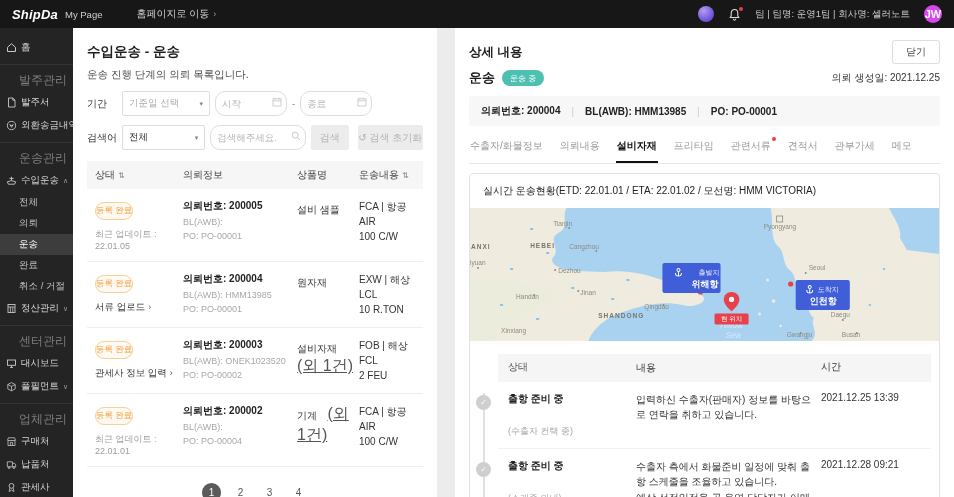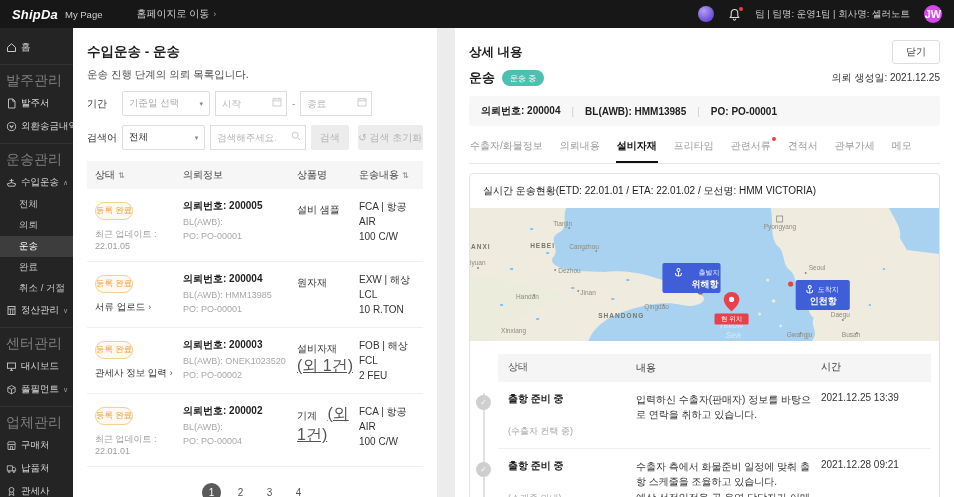--- a/index.html
+++ b/index.html
@@ -25,36 +25,36 @@
 
   
   .layout { display:flex; height:469px; flex:none; }
 
   
   .sidebar { width:73px; min-width:73px; background:#242424; color:#d6d6d6; padding-top:8px;
     font-size:9.5px; overflow:hidden; }
   .s-item { display:flex; align-items:center; gap:4px; padding:5px 6px; cursor:pointer; white-space:nowrap; }
   .s-item svg { flex:none; }
   .s-caret { margin-left:auto; font-size:7px; color:#9b9b9b; }
-  .s-label { font-size:14px; color:#7e7e7e; padding:7px 6px 2px; margin-top:5px; border-top:1px solid #343434; white-space:nowrap; }
+  .s-label { font-size:12px; color:#7e7e7e; padding:7px 6px 2px; margin-top:5px; border-top:1px solid #343434; white-space:nowrap;text-align:right; }
   .s-sub { padding:4px 6px 4px 19px; color:#c2c2c2; cursor:pointer; white-space:nowrap; }
   .s-sub.active { background:#3d3d3d; color:#fff; }
 
   
   .list-panel { width:364px; min-width:364px; background:#fff; padding:15px 14px 16px; align-self:flex-start; }
   .lp-title { font-size:13.5px; font-weight:bold; color:#1e1e1e; }
   .lp-sub { font-size:10.5px; color:#4a4a4a; margin-top:7px; }
   .f-row { display:flex; align-items:center; margin-top:9px; gap:5px; }
   .f-label { width:30px; font-size:10px; color:#333; flex:none; }
   .f-select { width:88px; height:25px; border:1px solid #ddd; border-radius:2px; display:flex;
     align-items:center; padding:0 6px; font-size:9.5px; cursor:pointer; background:#fff; }
   .f-select .caret { margin-left:auto; font-size:7px; color:#888; }
   .ph { color:#a9a9a9; } .val { color:#2e2e2e; }
   .f-input-wrap { position:relative; }
-  .f-input { height:25px; border:1px solid #ddd; border-radius:0; font-size:9.5px; padding:0 8px 0 6px;
+  .f-input { height:25px; border:1px solid #ddd; border-radius:10px; font-size:9.5px; padding:0 8px 0 6px;
     color:#333; width:100%; font-family:inherit; }
   .f-input::placeholder { color:#b5b5b5; }
   .w-date { width:72px; } .w-search { width:96px; }
   .in-ic { position:absolute; right:5px; top:6px; }
   .f-sep { font-size:10px; color:#999; }
   .btn-disabled { height:25px; border:none; border-radius:2px; background:#ececec; color:#b3b3b3;
     font-size:10px; cursor:pointer; font-family:inherit; }
   .btn-search { width:40px; }
   .btn-reset { width:70px; margin-left:4px; }
 

